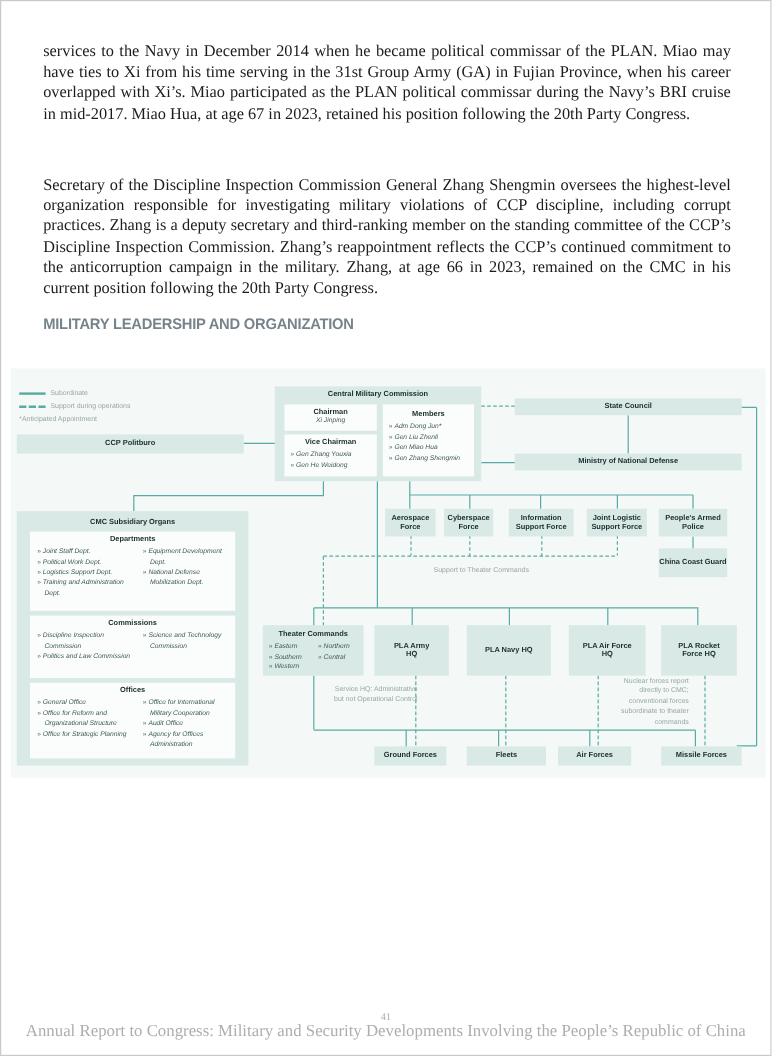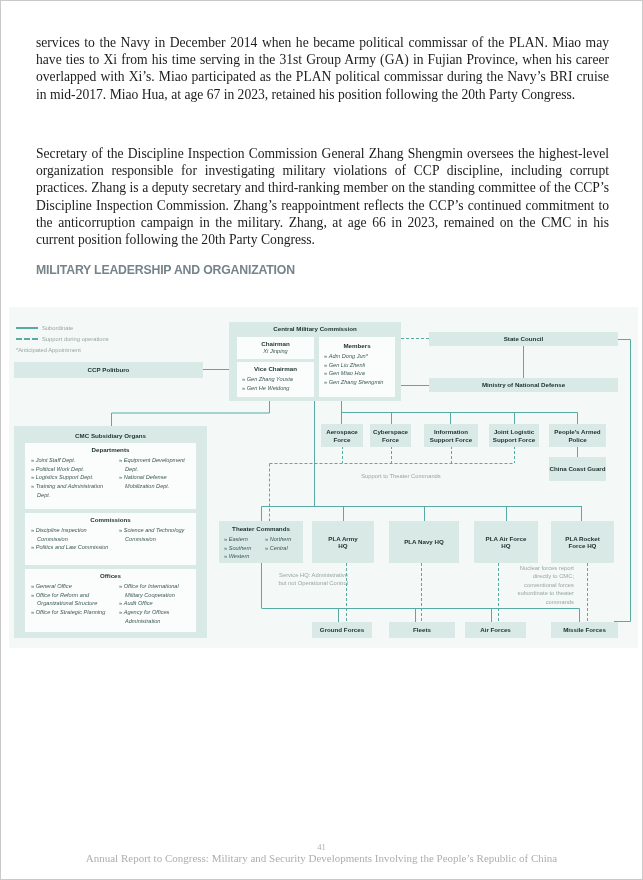--- a/index.html
+++ b/index.html
@@ -201,15 +201,15 @@
     </div>
     <div class="box cbar" style="left:464px;top:621px;width:61px;height:16px">
       <span class="bt">Air Forces</span>
     </div>
     <div class="box cbar" style="left:550px;top:621px;width:67px;height:16px">
       <span class="bt">Missile Forces</span>
     </div>
   </div>
 
   <div class="footer" style="top:841px;font-size:8.5px">41</div>
-  <div class="footer" style="top:851px;font-size:11px">Annual Report to Congress: Military and Security Developments Involving the People’s Republic of China</div>
+  <div class="footer" style="top:851px;font-size:14px">Annual Report to Congress: Military and Security Developments Involving the People’s Republic of China</div>
 
 </div>
 
 </body></html>

